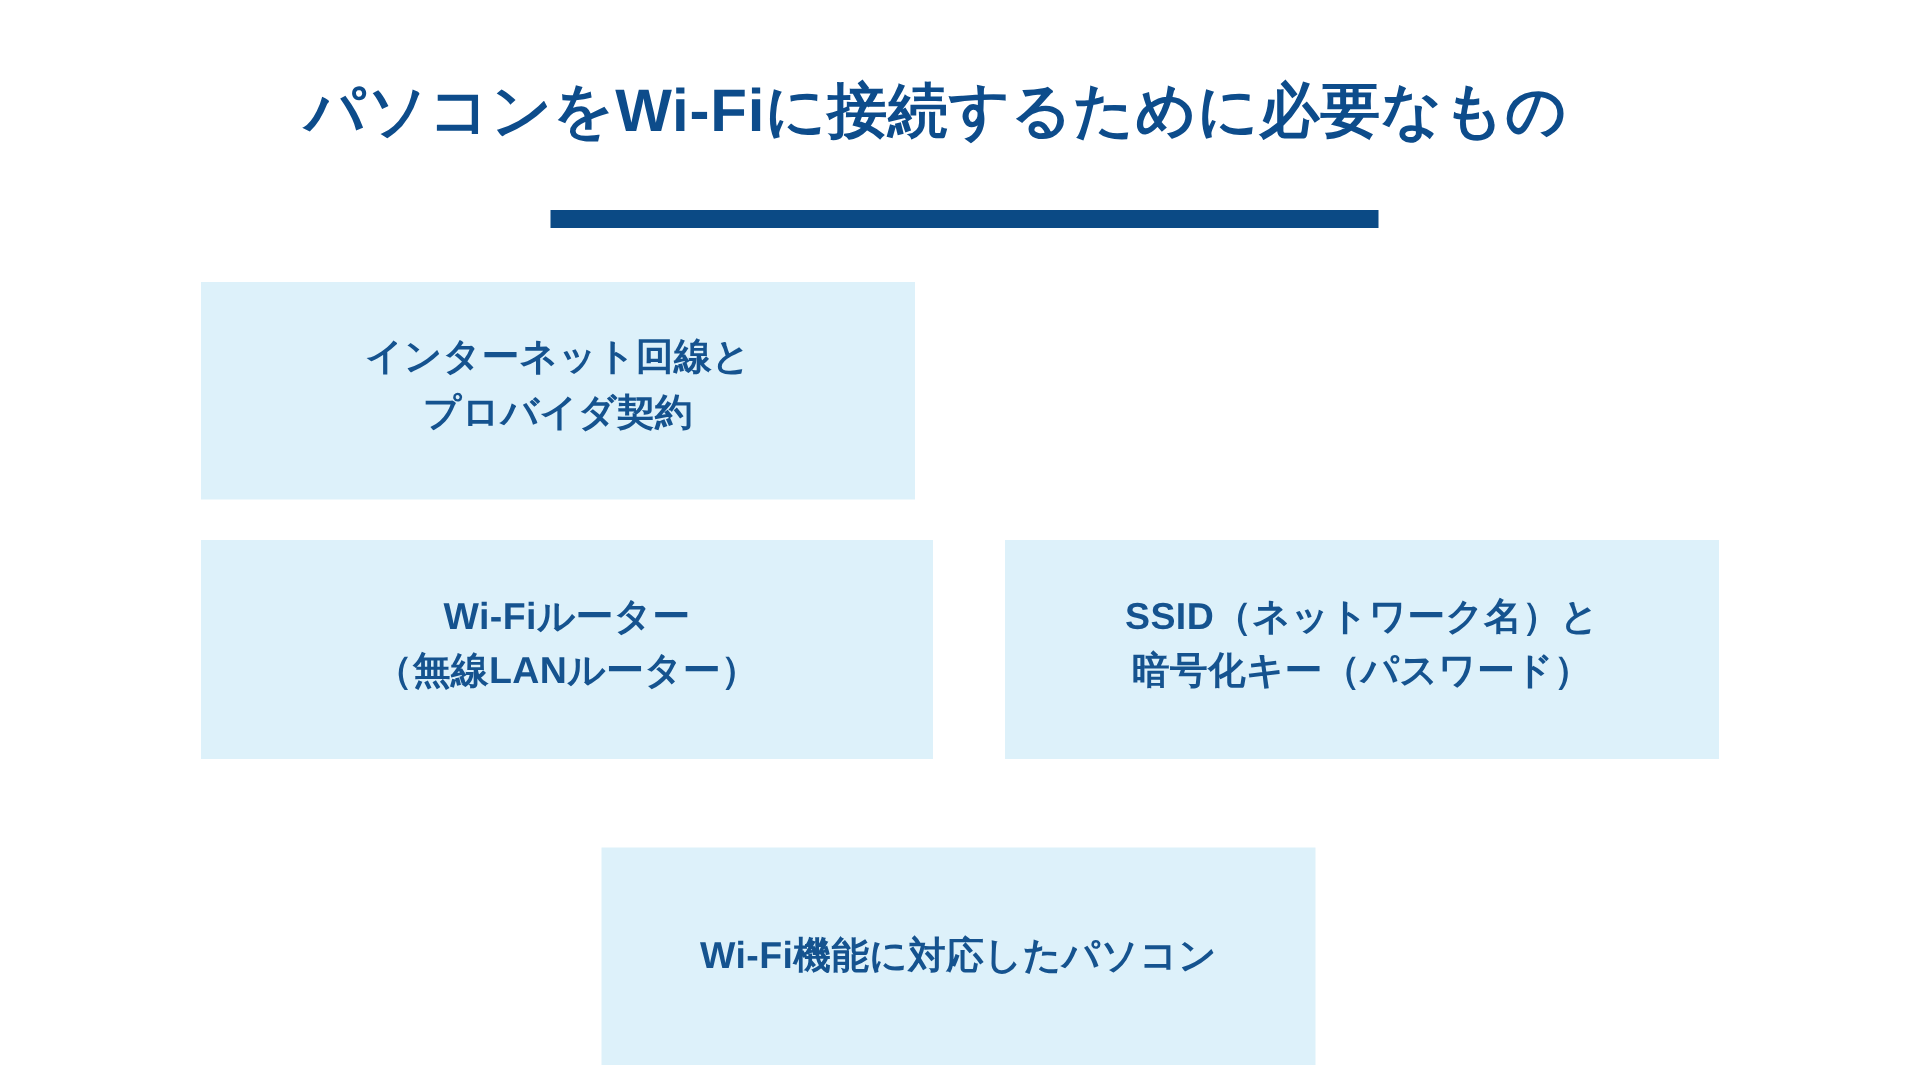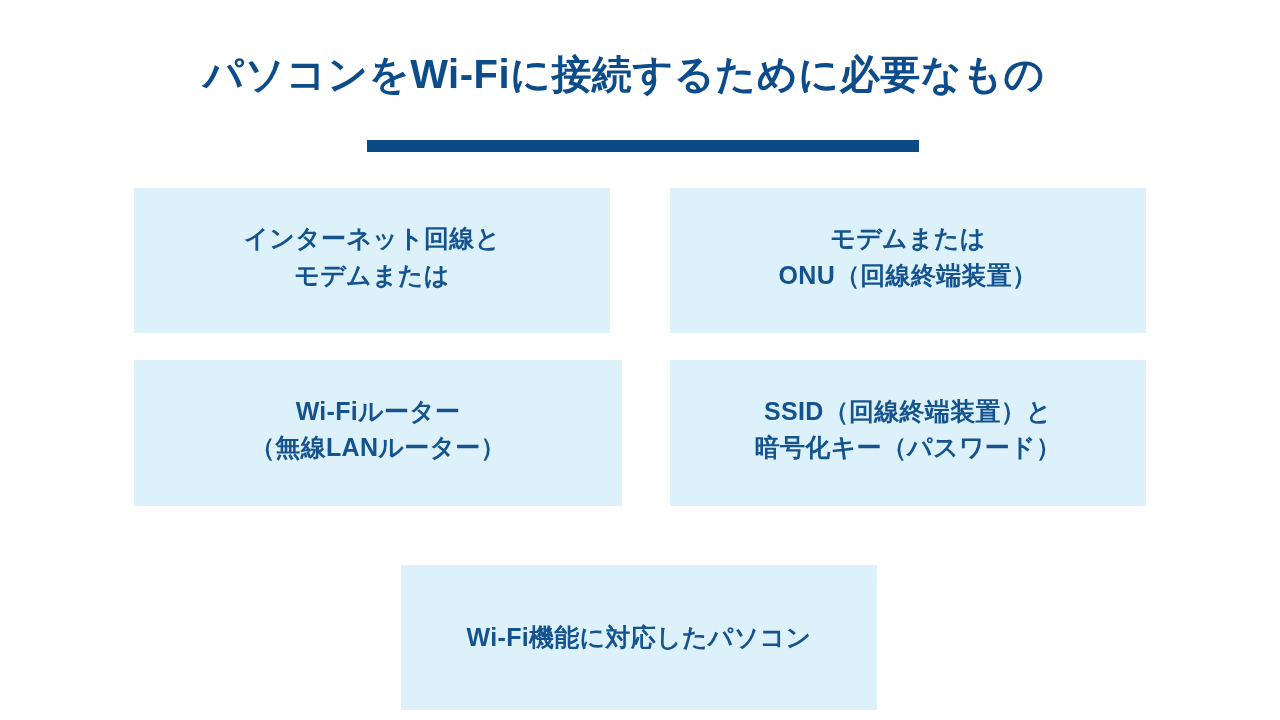--- a/index.html
+++ b/index.html
@@ -82,35 +82,31 @@
 <body>
 
 <div class="slide">
 
   <div class="title">パソコンをWi-Fiに接続するために必要なもの</div>
 
   <div class="divider"></div>
 
   <div class="card card-1">
     <div class="card-text">インターネット回線と
-モデムまたは</div>
+プロバイダ契約</div>
   </div>
 
-  <div class="card card-2">
-    <div class="card-text">モデムまたは
-ONU（回線終端装置）</div>
-  </div>
 
   <div class="card card-3">
     <div class="card-text">Wi-Fiルーター
 （無線LANルーター）</div>
   </div>
 
   <div class="card card-4">
-    <div class="card-text">SSID（回線終端装置）と
+    <div class="card-text">SSID（ネットワーク名）と
 暗号化キー（パスワード）</div>
   </div>
 
   <div class="card card-5">
     <div class="card-text">Wi-Fi機能に対応したパソコン</div>
   </div>
 
 </div>
 
 </body></html>

